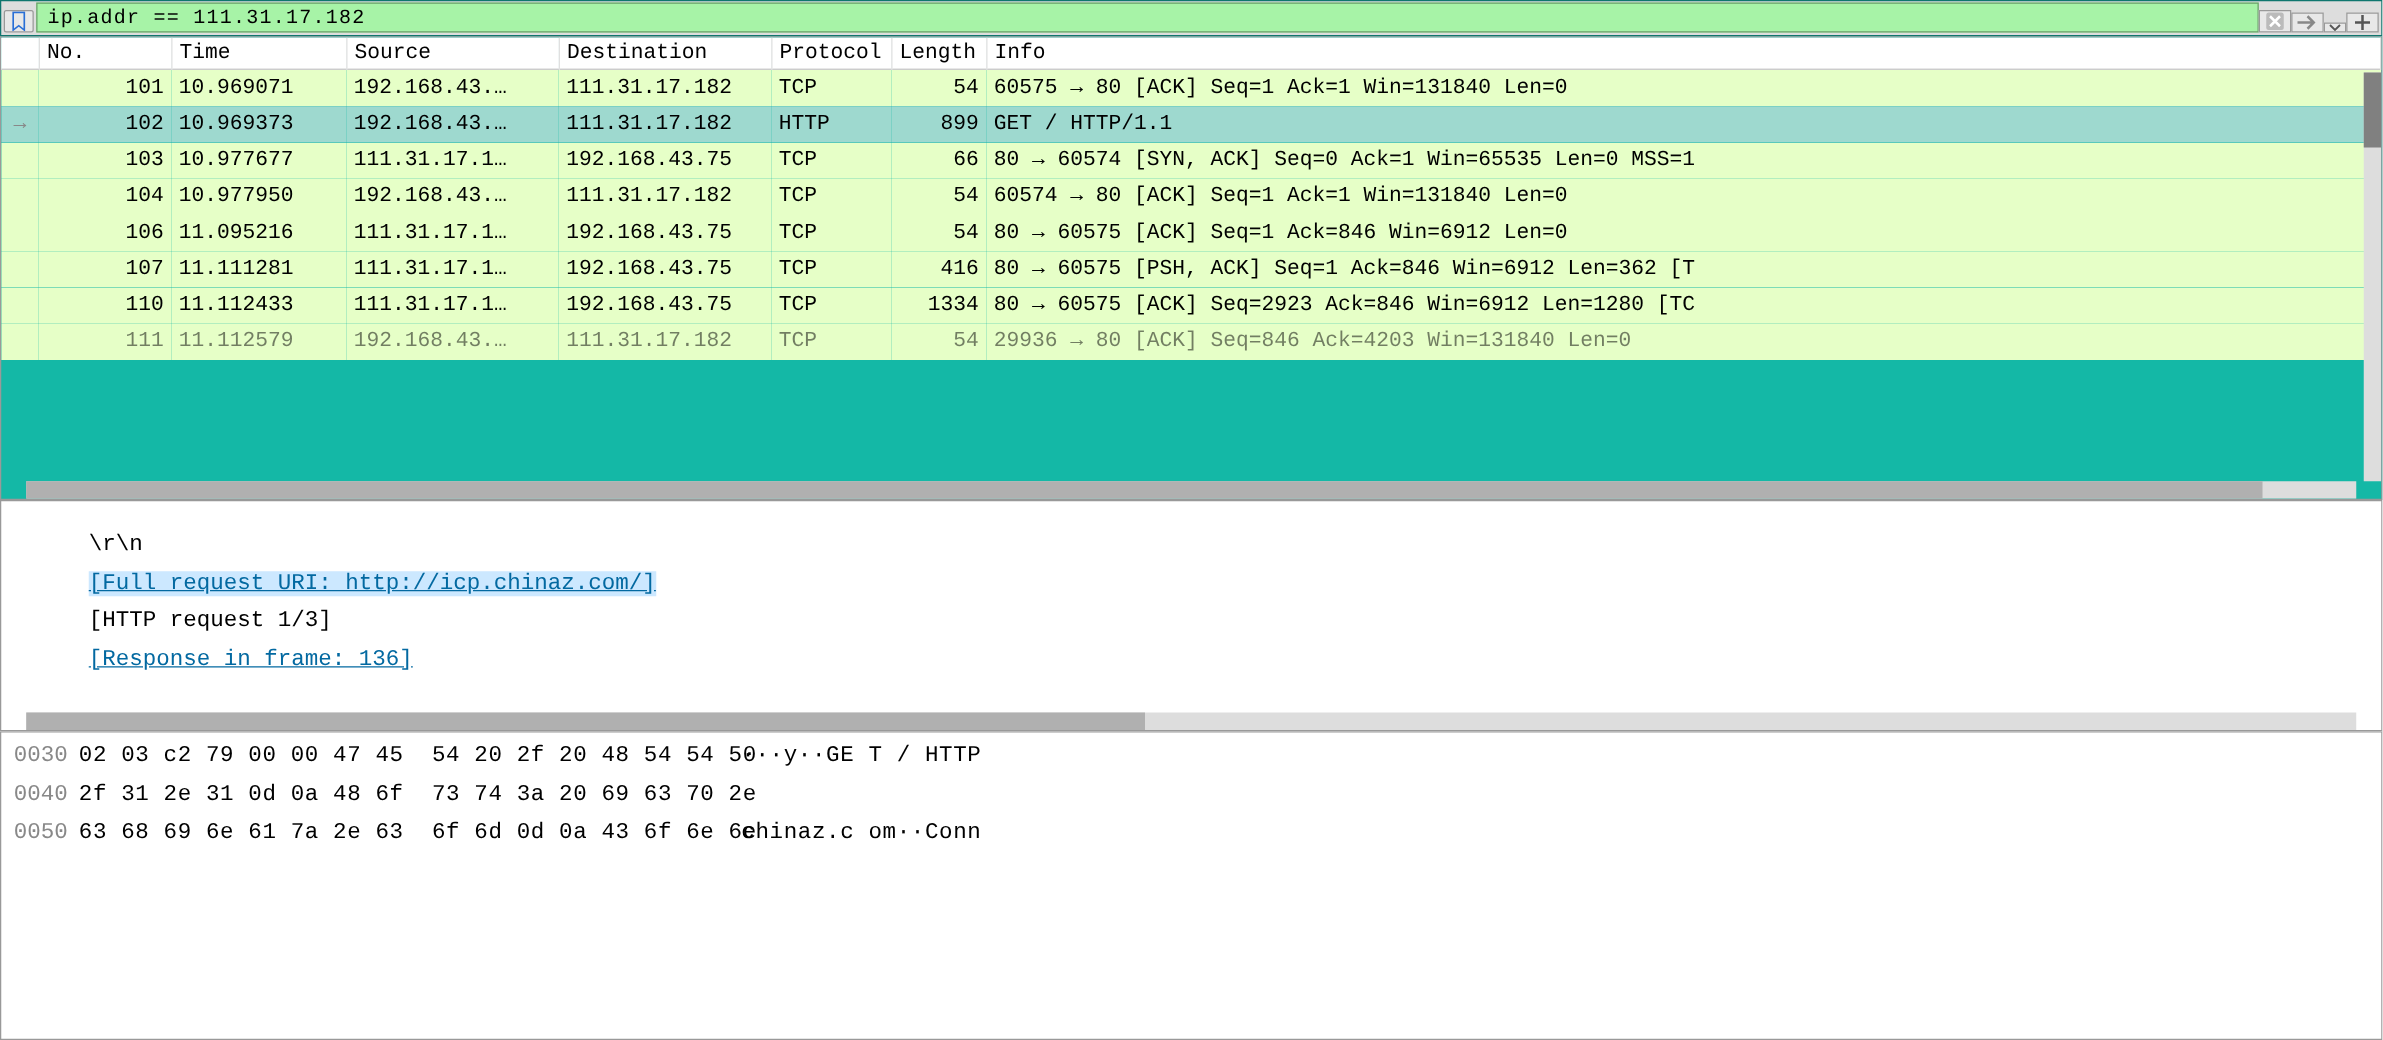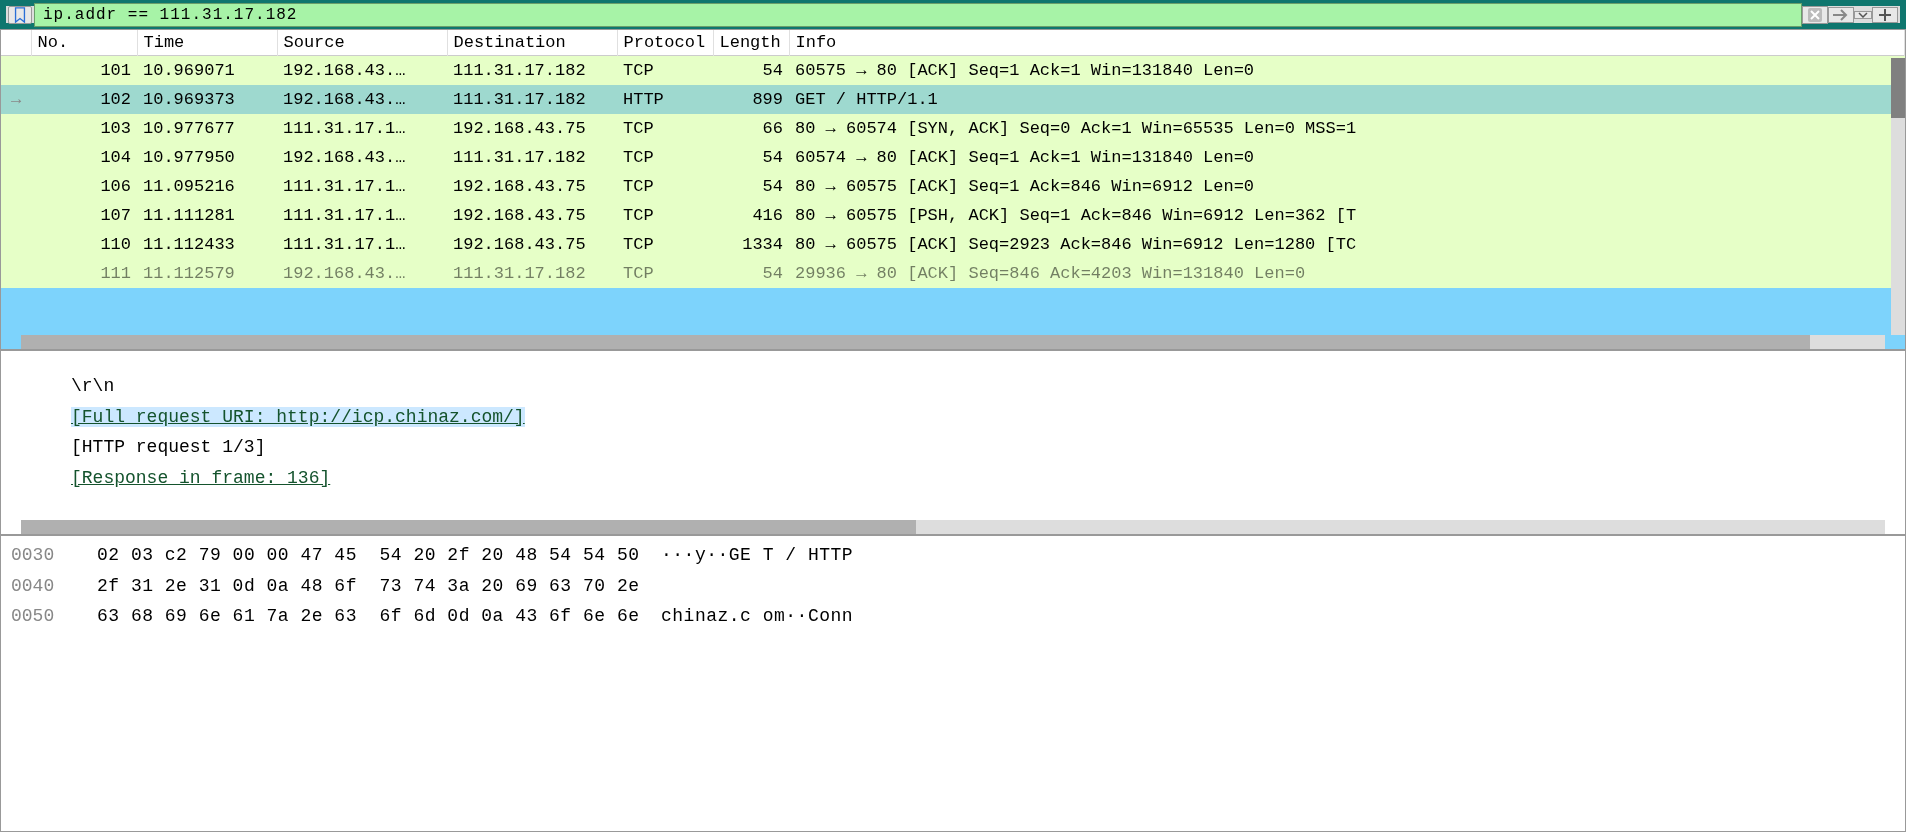--- a/index.html
+++ b/index.html
@@ -6,24 +6,24 @@
   body {
     font-family: "Consolas", "Courier New", monospace;
     font-size: 16px;
     background: #f0f0f0;
     overflow: hidden;
     width: 1906px;
     height: 832px;
   }
   .filter-bar {
     display: flex;
-    align-items: center;
+    align-items: flex-end;
     background: #ddd;
     padding: 2px;
-    border: 6px solid #0f766e;
+    border: 1px solid #0f766e;
     height: 29px;
   }
   .bookmark-btn {
     width: 24px;
     background: #e8e8e8;
     border: 1px solid #999;
     border-radius: 2px;
     margin-right: 2px;
     display: flex;
     align-items: center;
@@ -49,23 +49,23 @@
     justify-content: center;
     cursor: pointer;
   }
   .filter-dropdown { width: 18px; }
   .panels {
     display: flex;
     flex-direction: column;
     height: calc(100% - 29px);
   }
   .packet-list-panel {
-    height: 321px;
-    border: 1px solid #999;
-    background: #7dd3fc;
+    height: 371px;
+    border: 1px solid #999;
+    background: #14b8a6;
     overflow: hidden;
     position: relative;
   }
   .ptable {
     width: 100%;
     border-collapse: collapse;
     font-family: "Courier New", monospace;
     table-layout: fixed;
   }
   .ptable thead {
@@ -142,41 +142,40 @@
   .details-body {
     padding: 20px 2px 4px 70px;
     font-size: 18px;
     font-family: "Courier New", monospace;
     line-height: 1.7;
   }
   .details-body .sel {
     background: #cce8ff;
   }
   .details-body .link {
-    color: #14532d;
+    color: #0369a1;
     text-decoration: underline;
   }
   .details-hscroll {
     position:absolute; bottom:0; left:20px; right:20px; height:14px; background:#ddd;
   }
   .details-hscroll .th { height:100%; width:48%; background:#b0b0b0;}
   .hex-panel {
     flex: 1;
     border: 1px solid #999;
     background: #fff;
     overflow: hidden;
     padding: 4px 0;
   }
   .hex-row {
     display: flex;
     font-family: "Courier New", monospace;
     font-size: 18px;
     line-height: 1.7;
     white-space: pre;
-    gap: 34px;
   }
   .hex-off { width: 62px; color:#888; text-align:left; padding-left:10px;}
   .hex-bytes { width: 510px; letter-spacing: 0.5px;}
   .hex-ascii { padding-left: 20px; letter-spacing: 0.5px;}
   .partial-row td { opacity: 0.5;}
 </style>
 </head>
 <body>
 
 <div class="filter-bar">

